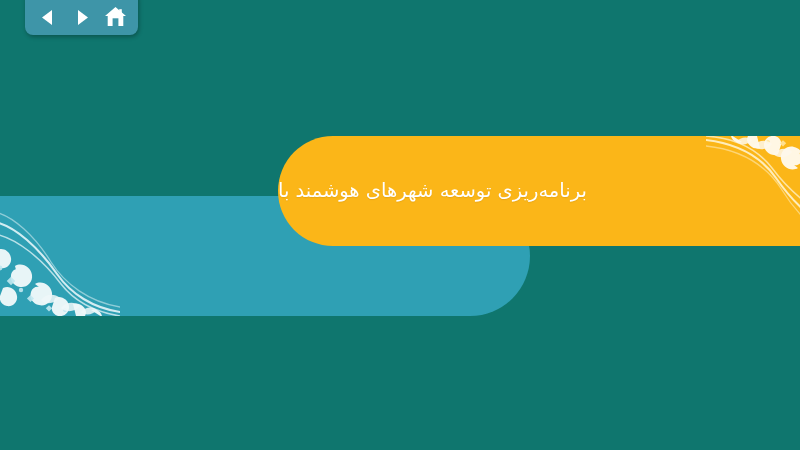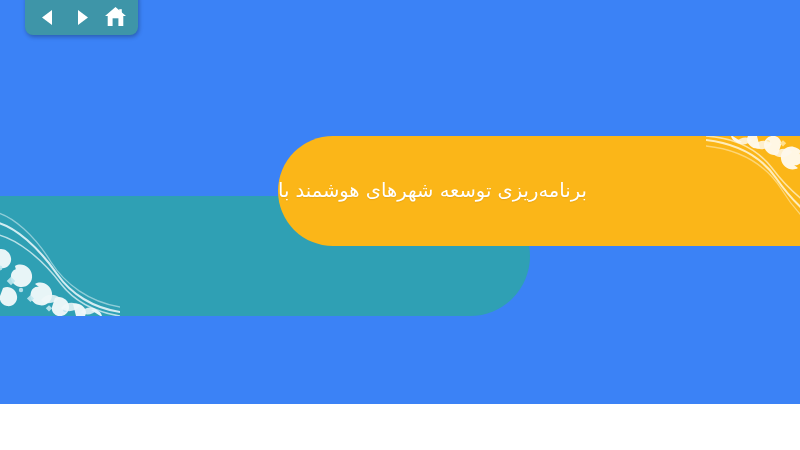--- a/index.html
+++ b/index.html
@@ -3,22 +3,22 @@
 <meta charset="utf-8">
 <style>
   * { margin:0; padding:0; box-sizing:border-box; }
   html, body {
     width:800px; height:450px;
     overflow:hidden;
     font-family:"DejaVu Sans", sans-serif;
   }
   #stage {
     position:relative;
-    width:800px; height:404px;
-    background:#3b82f6;
+    width:800px; height:450px;
+    background:#0f766e;
   }
 
   
   #navbar {
     position:absolute;
     left:25px; top:-10px;
     width:113px; height:45px;
     background:#3e95a8;
     border-radius:8px;
     box-shadow:1px 2px 4px rgba(0,0,0,0.28);

